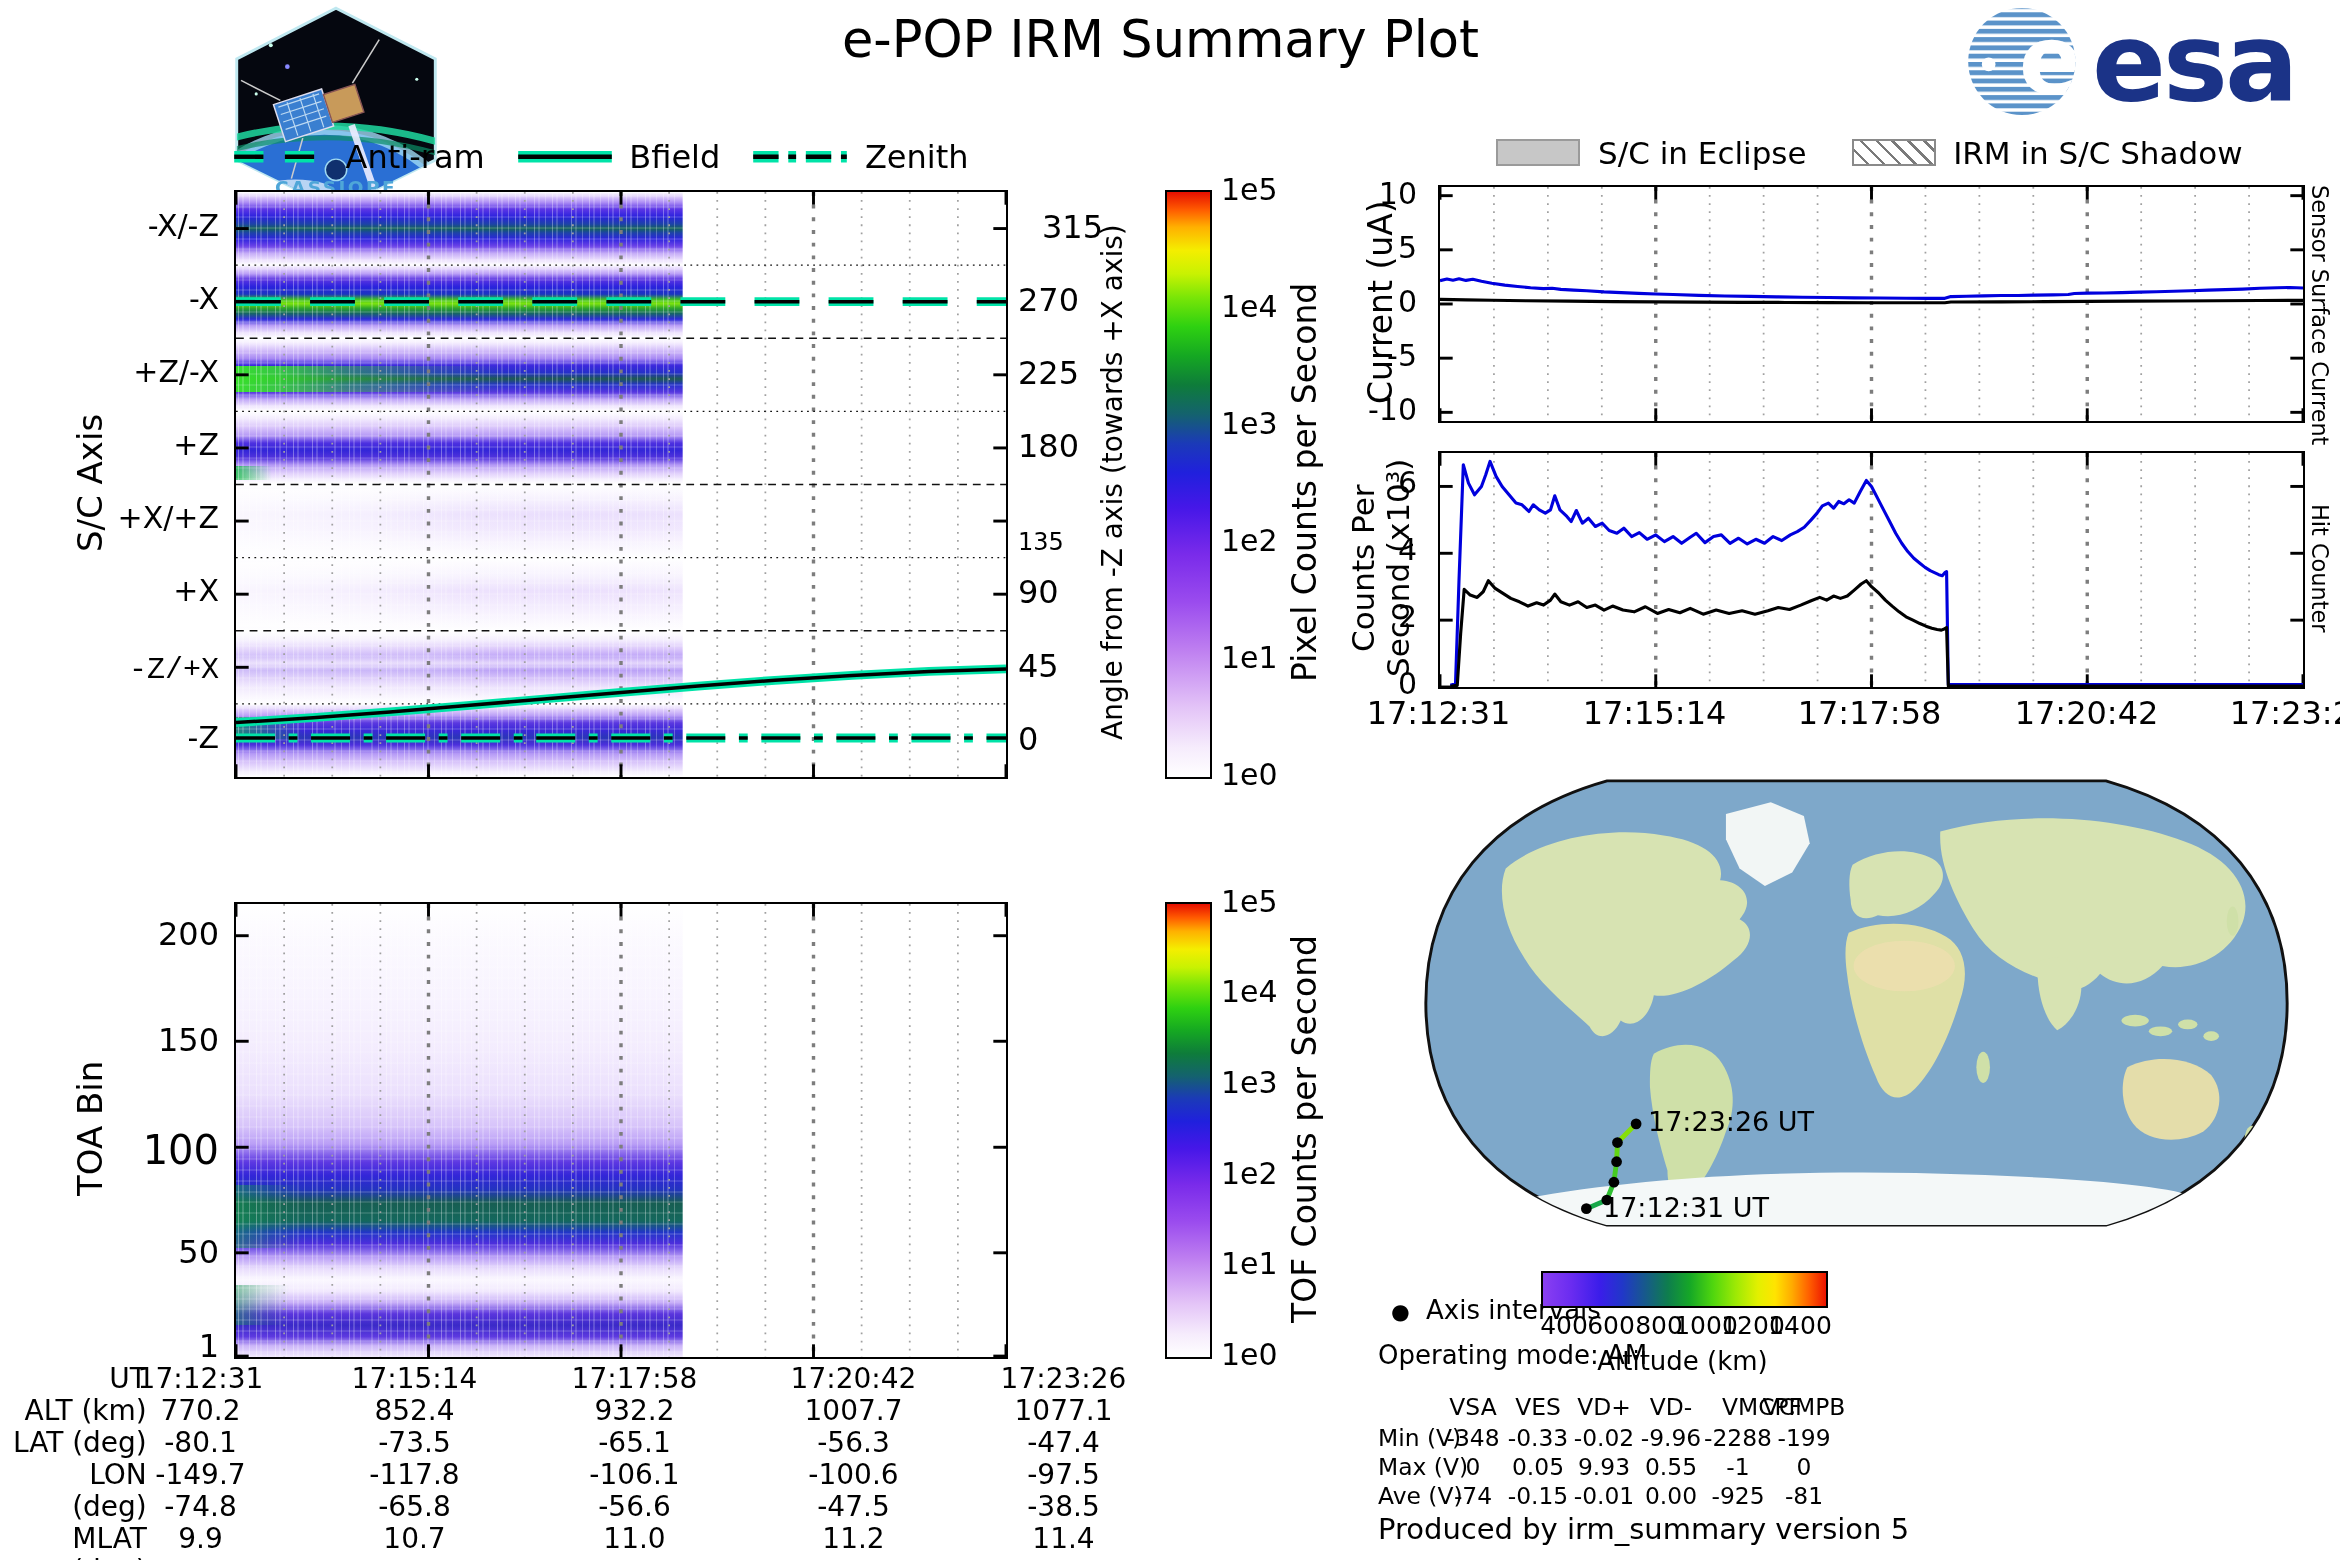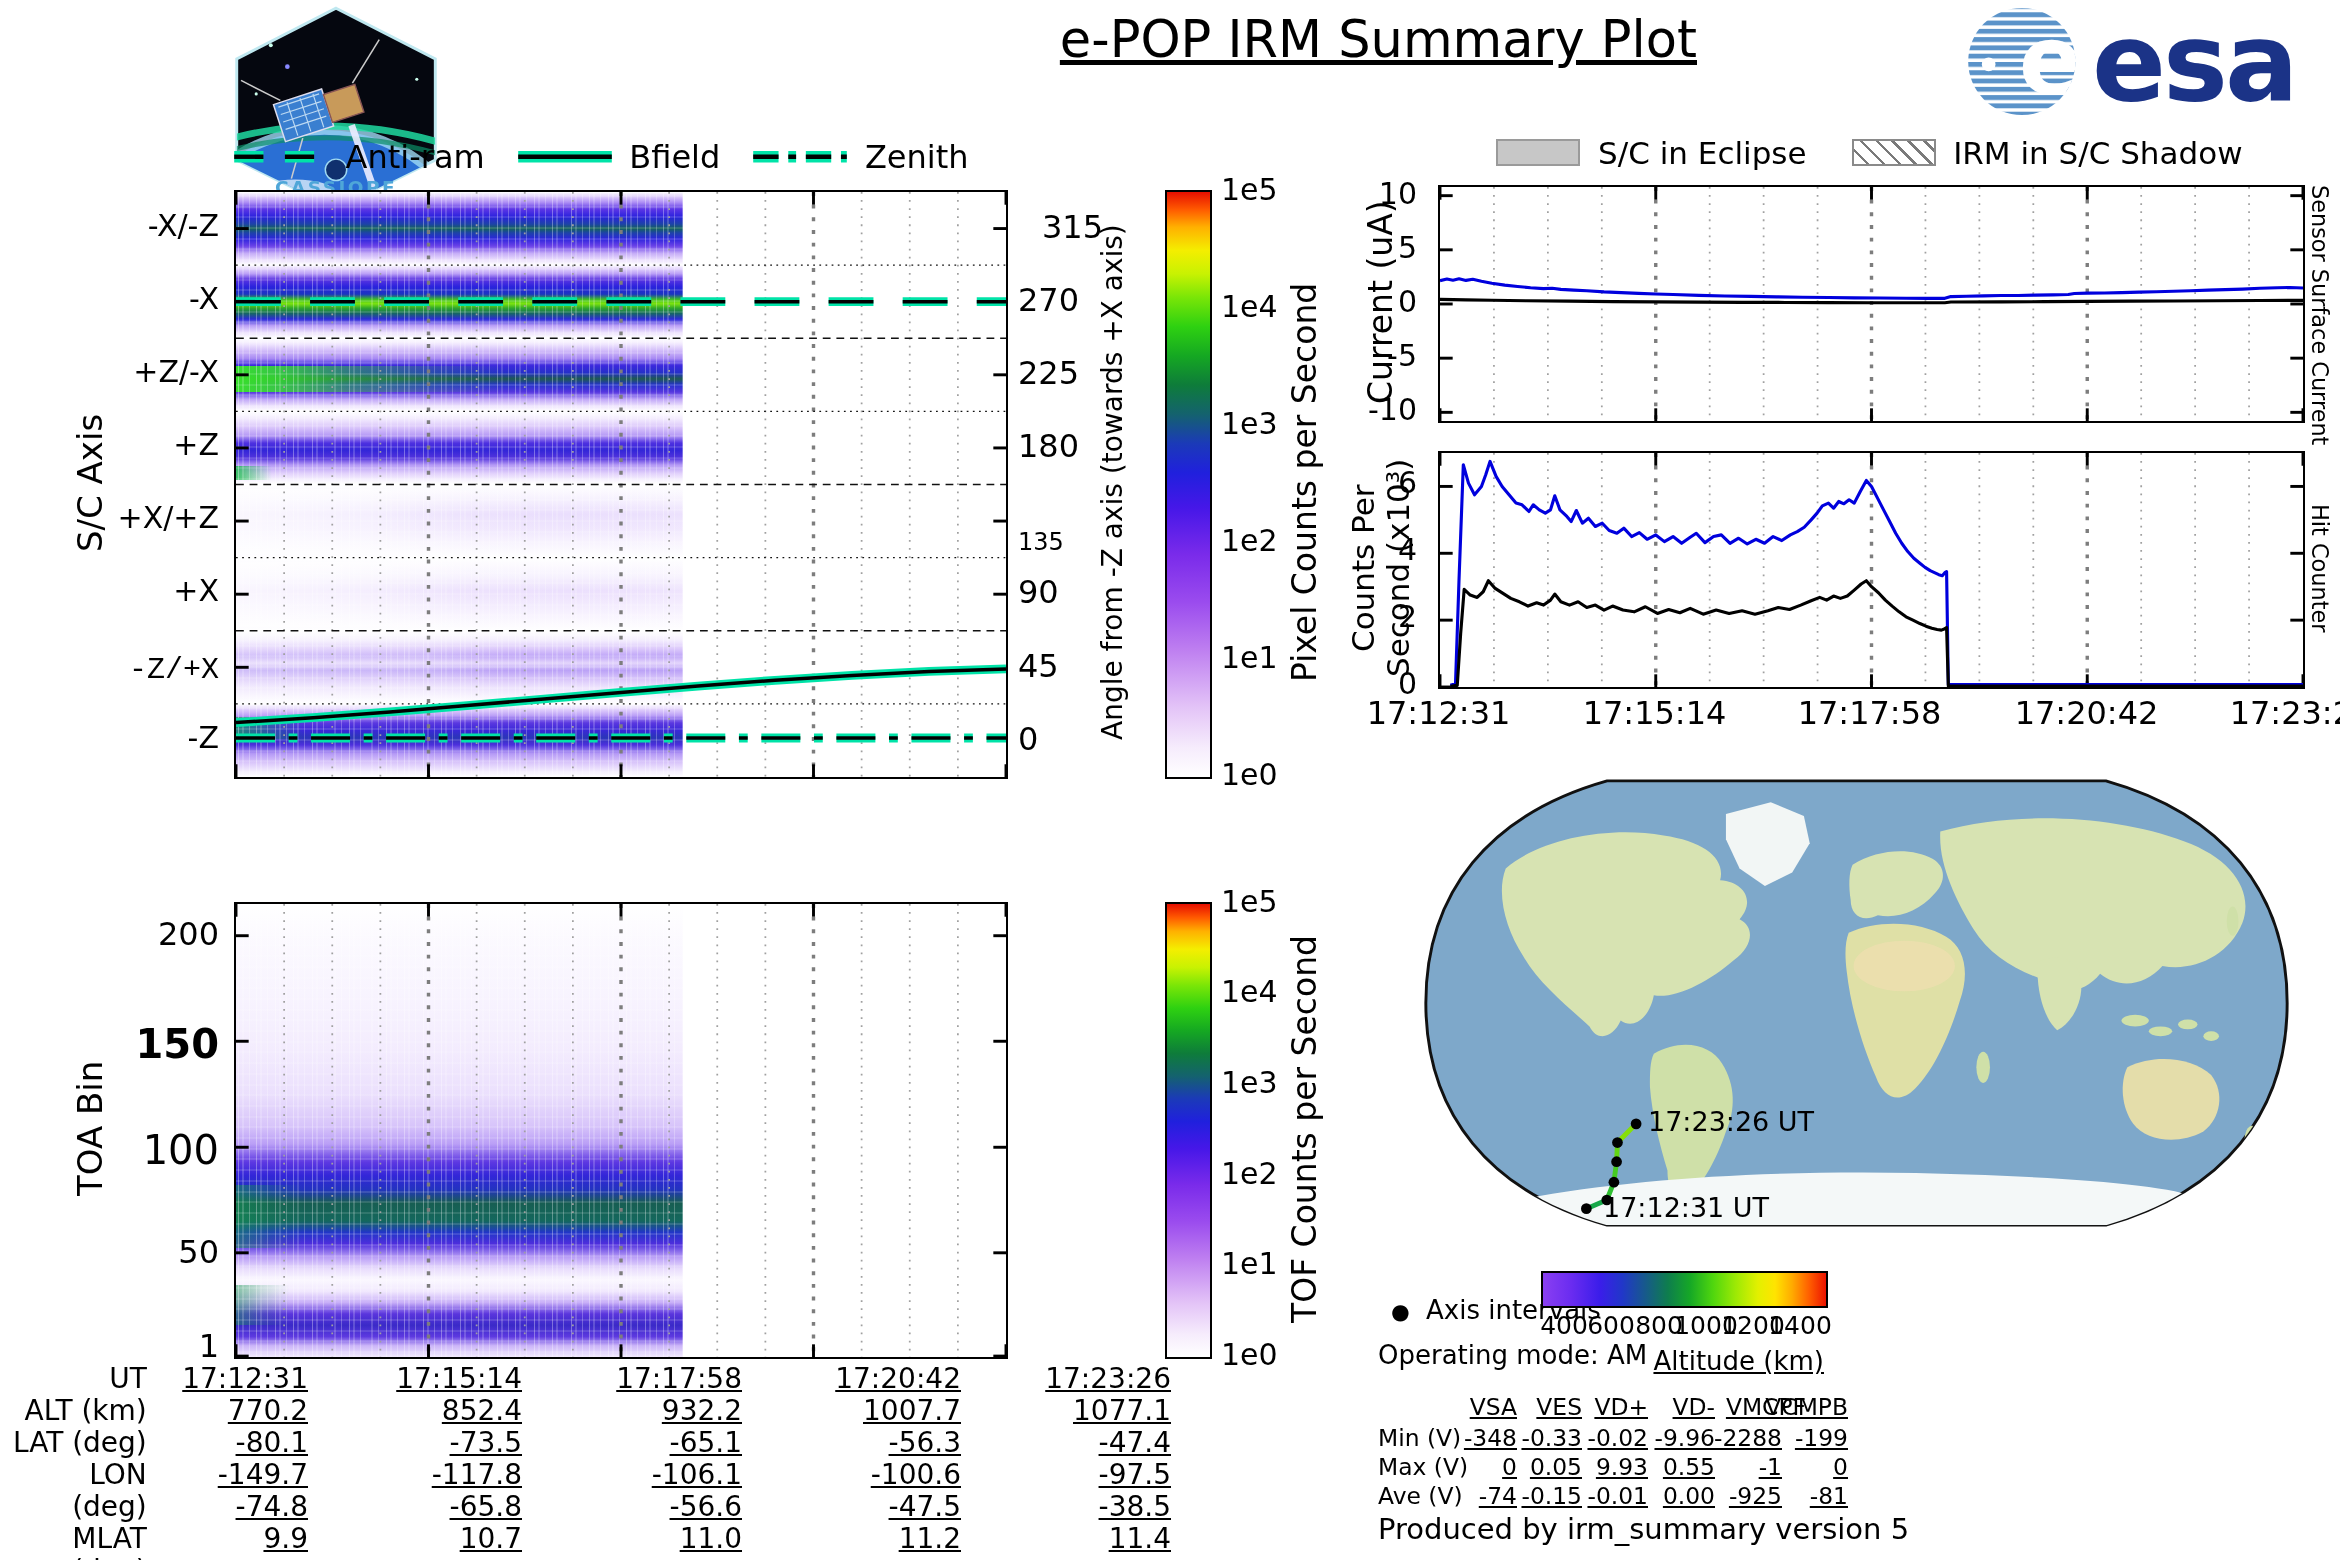--- a/index.html
+++ b/index.html
@@ -1,19 +1,19 @@
 <!DOCTYPE html>
 <html><head>
 <meta charset="utf-8">
 <style>
   html,body{margin:0;padding:0;background:#fff;}
   #fig{position:relative;width:2341px;height:1560px;background:#fff;
        font-family:"DejaVu Sans",sans-serif;color:#000;overflow:hidden;}
   .abs{position:absolute;}
-  .ctr{text-align:right;text-decoration:underline;}
+  .ctr{text-align:center;}
   .rt{text-align:right;}
   
   #title{left:624px;top:9.8px;width:1073px;font-size:51px;}
   #date{left:624px;top:72px;width:1073px;font-size:44px;}
   
   .frame{position:absolute;border:2.9px solid #000;background:#fff;}
   .frame svg{position:absolute;left:0;top:0;width:100%;height:100%;}
   
   .spec-row{position:absolute;left:0;overflow:hidden;}
   .hband{position:absolute;left:0;right:0;pointer-events:none;}
@@ -256,21 +256,21 @@
   <div class="ytick" style="left:1221px;top:172px;">1e5</div>
   <div class="ytick" style="left:1221px;top:289px;">1e4</div>
   <div class="ytick" style="left:1221px;top:406px;">1e3</div>
   <div class="ytick" style="left:1221px;top:523px;">1e2</div>
   <div class="ytick" style="left:1221px;top:640px;">1e1</div>
   <div class="ytick" style="left:1221px;top:757px;">1e0</div>
   <div class="vlab" style="left:1285px;top:190px;height:585px;font-size:33px;">Pixel Counts per Second</div>
 
   <div class="vlab" style="left:70px;top:902px;height:453px;font-size:34px;">TOA Bin</div>
   <div class="ytick rt" style="left:39px;top:915px;width:180px;font-size:32px;">200</div>
-  <div class="ytick rt" style="left:39px;top:1021px;width:180px;font-size:40px;font-weight:bold;">150</div>
+  <div class="ytick rt" style="left:39px;top:1021px;width:180px;font-size:32px;">150</div>
   <div class="ytick rt" style="left:39px;top:1127px;width:180px;font-size:40px;">100</div>
   <div class="ytick rt" style="left:39px;top:1233px;width:180px;font-size:32px;">50</div>
   <div class="ytick rt" style="left:39px;top:1327px;width:180px;font-size:32px;">1</div>
 
   <div class="frame" id="toa-plot" style="left:234px;top:902px;width:770px;height:453px;">
     <div id="toa-data" class="noise" style="position: absolute; left: 0px; top: 0px; height: 100%; overflow: hidden; width: 58%; background: linear-gradient(rgb(255, 255, 255) 0%, rgba(210, 182, 251, 0.08) 8%, rgba(200, 168, 250, 0.13) 20%, rgba(190, 150, 248, 0.18) 32%, rgba(175, 130, 246, 0.25) 42%, rgba(150, 100, 242, 0.38) 49%, rgba(122, 70, 238, 0.52) 53%, rgb(93, 56, 226) 57%, rgb(50, 38, 216) 60%, rgb(35, 51, 192) 63%, rgb(23, 94, 82) 66%, rgb(20, 104, 94) 70%, rgb(33, 54, 200) 72.5%, rgb(77, 46, 221) 75%, rgba(130, 80, 240, 0.55) 78%, rgba(180, 140, 247, 0.3) 80.5%, rgba(225, 205, 252, 0.15) 83%, rgba(200, 165, 250, 0.25) 85.5%, rgba(145, 95, 241, 0.5) 88%, rgb(90, 53, 221) 90.5%, rgb(58, 42, 200) 93%, rgb(93, 58, 224) 95.5%, rgba(140, 90, 240, 0.45) 97.5%, rgba(190, 150, 248, 0.2) 100%);">
         <div class="hband" style="top: 62%; height: 14%; background: linear-gradient(90deg, rgba(20, 150, 80, 0.55) 0%, rgba(20, 150, 80, 0.2) 8%, rgba(20, 150, 80, 0) 15%, rgba(0, 0, 0, 0) 100%);"></div>
         <div class="hband" style="top: 84%; height: 9%; background: linear-gradient(90deg, rgba(20, 150, 80, 0.5) 0%, rgba(20, 150, 80, 0.18) 6%, rgba(20, 150, 80, 0) 12%, rgba(0, 0, 0, 0) 100%);"></div>
       </div>
     <svg id="toa-grid" viewBox="0 0 790 465" preserveAspectRatio="none">

